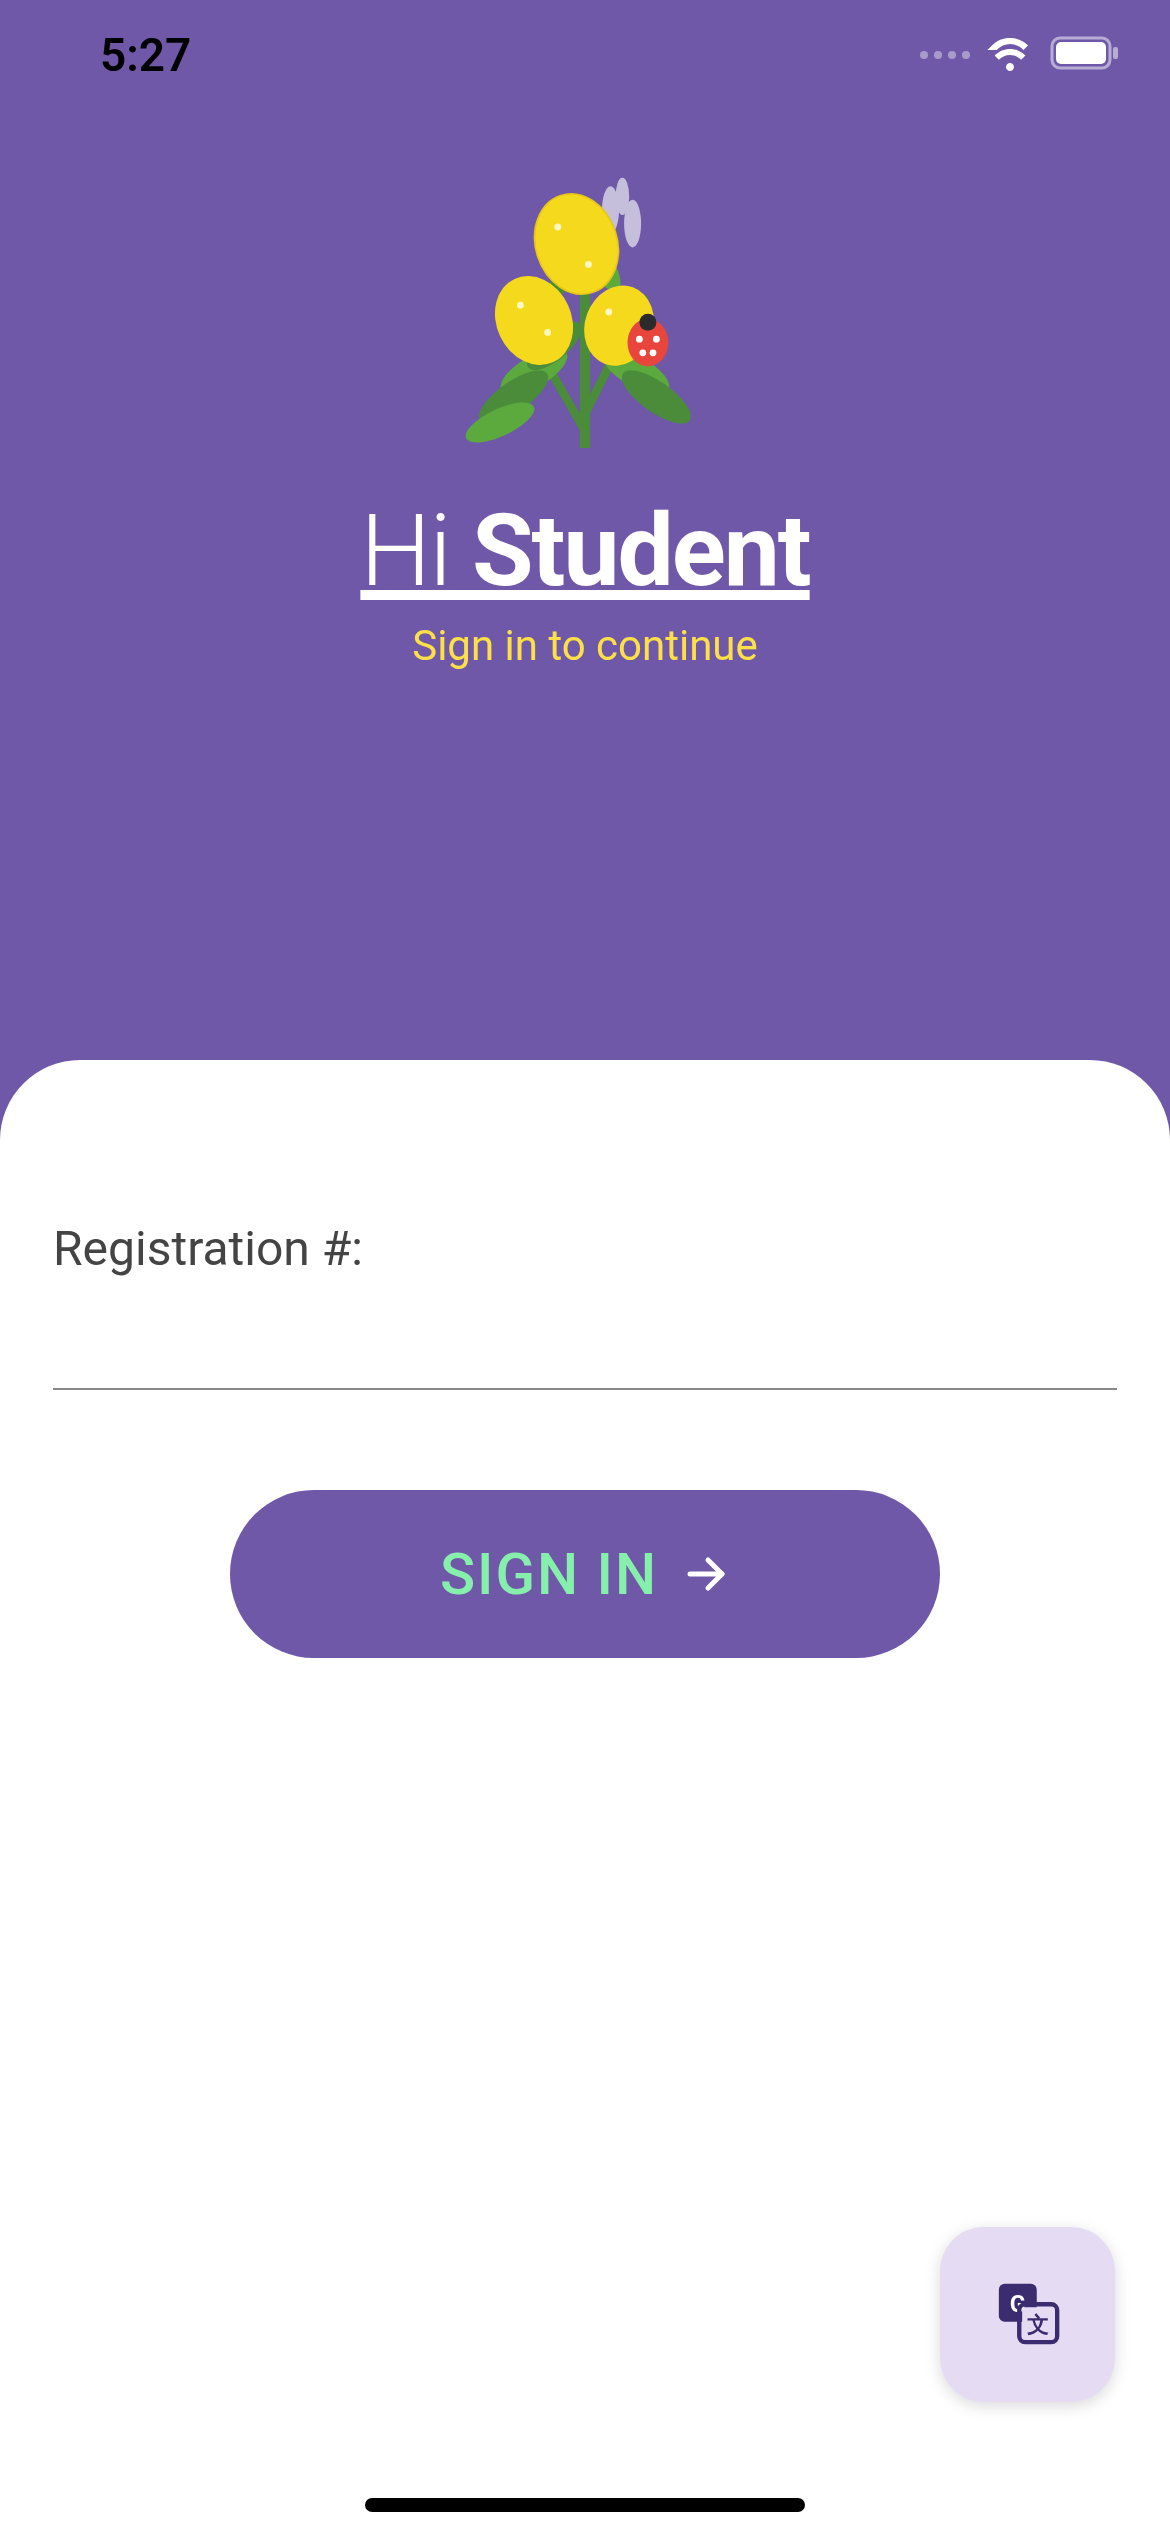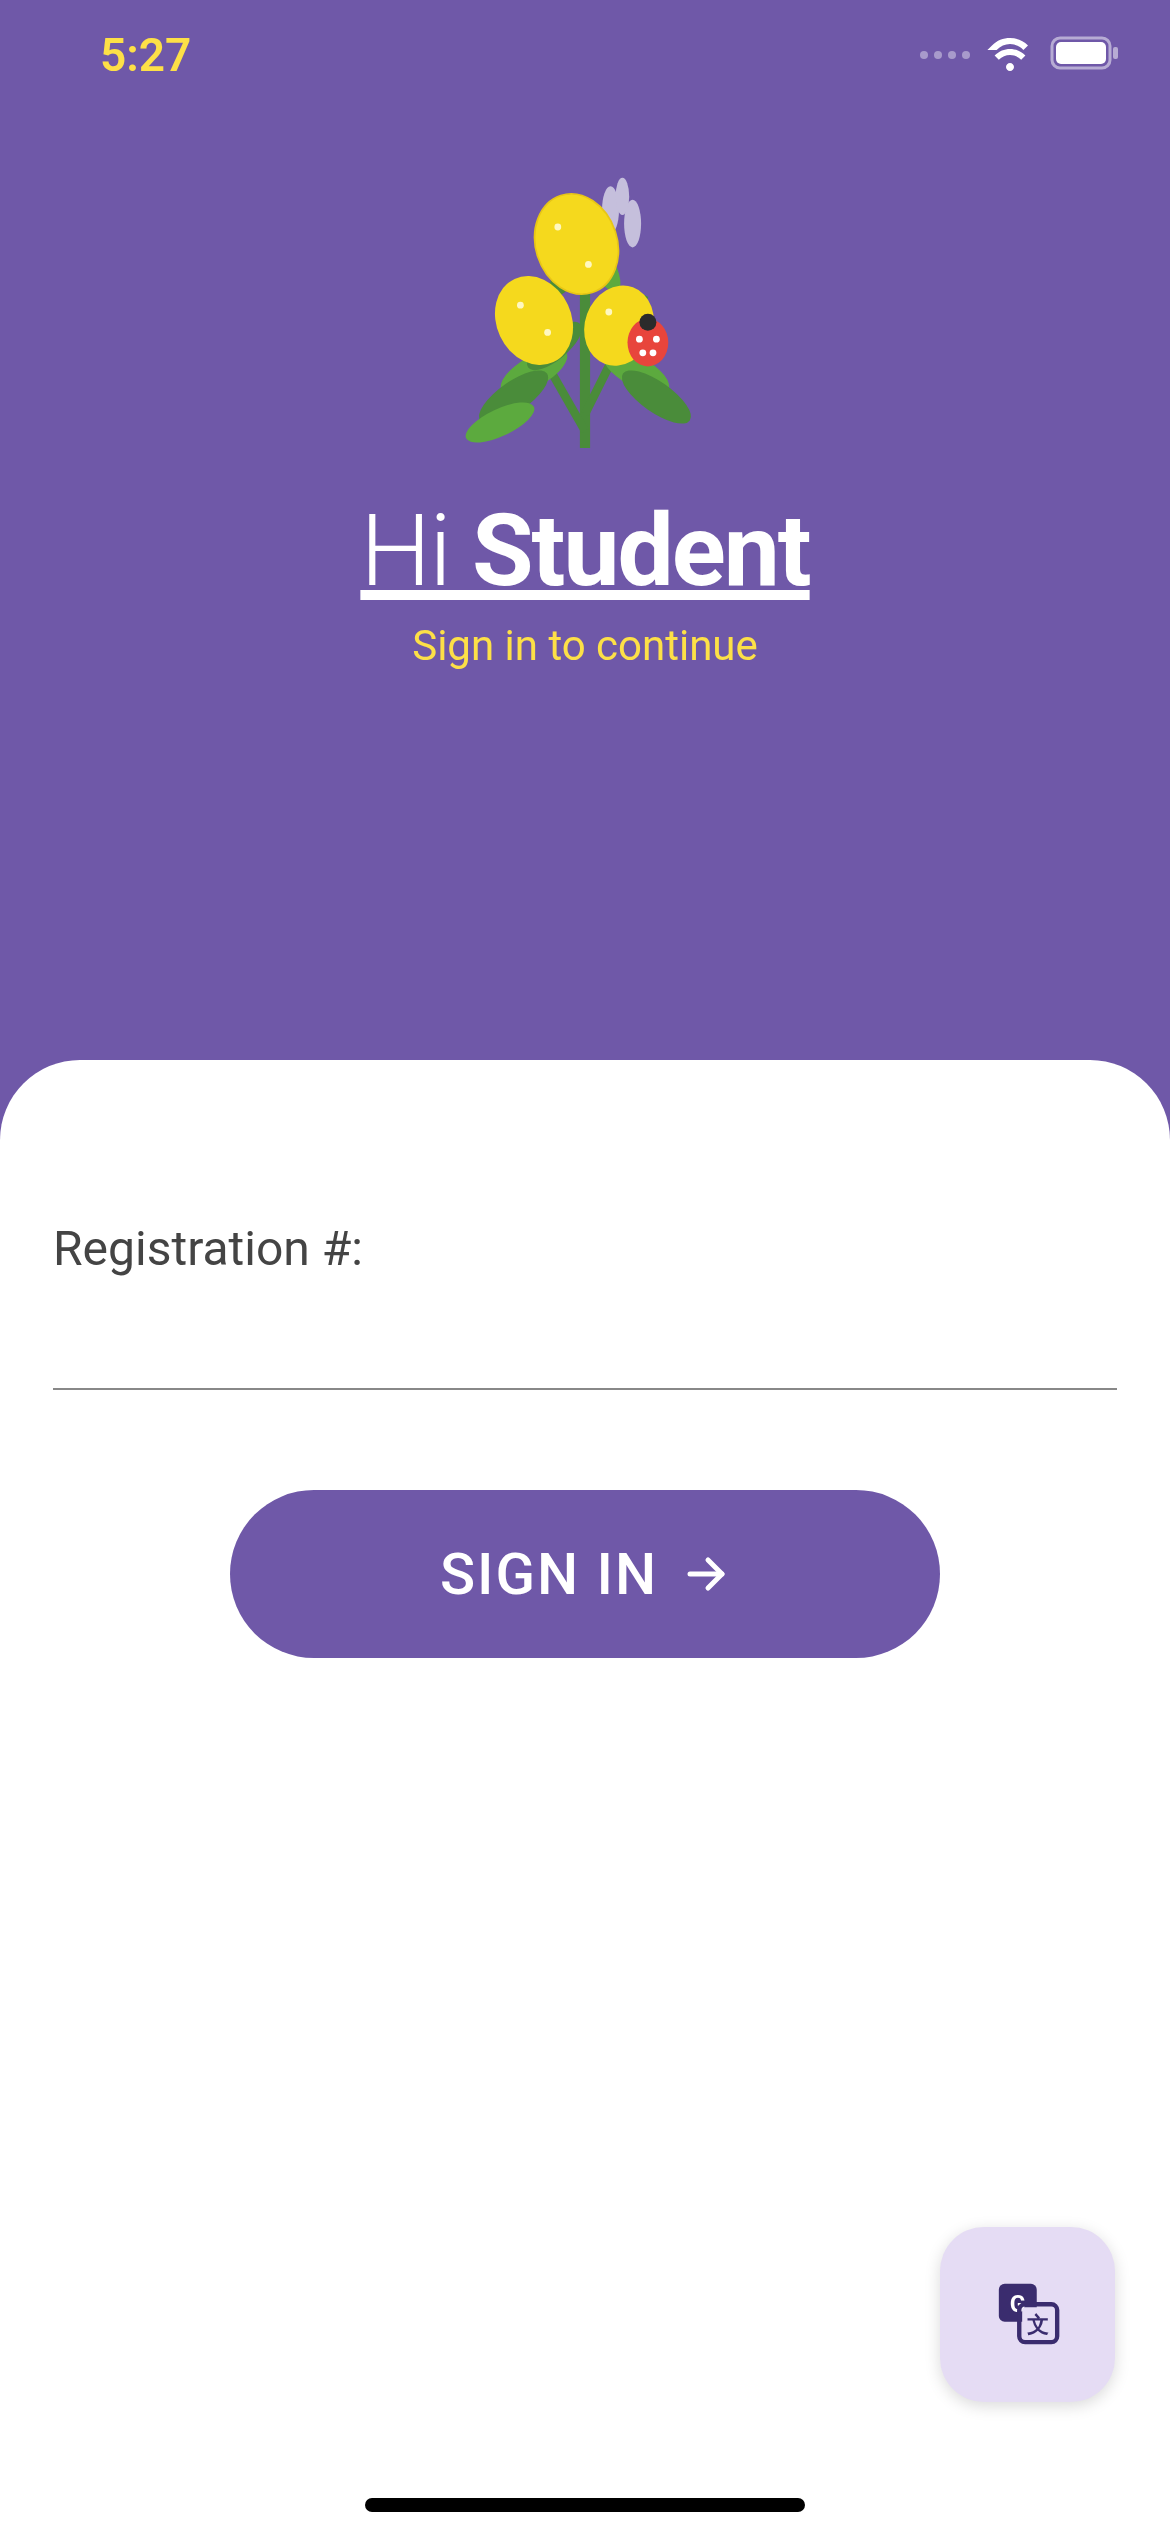--- a/index.html
+++ b/index.html
@@ -15,21 +15,21 @@
       background: #6F58A8;
       position: relative;
       overflow: hidden;
     }
     
     .status-bar {
       display: flex;
       justify-content: space-between;
       align-items: center;
       padding: 28px 50px 0 100px;
-      color: #fde047;
+      color: #000000;
     }
     
     .status-time {
       font-size: 46px;
       font-weight: 600;
     }
     
     .status-icons {
       display: flex;
       align-items: center;
@@ -130,21 +130,21 @@
       display: flex;
       align-items: center;
       justify-content: center;
       gap: 24px;
       width: 710px;
       height: 168px;
       margin: 90px auto 0;
       background: #6F58A8;
       border: none;
       border-radius: 84px;
-      color: #ffffff;
+      color: #86efac;
       font-size: 58px;
       font-weight: 500;
       letter-spacing: 2px;
       cursor: pointer;
     }
     
     .arrow-icon {
       display: flex;
       align-items: center;
     }

